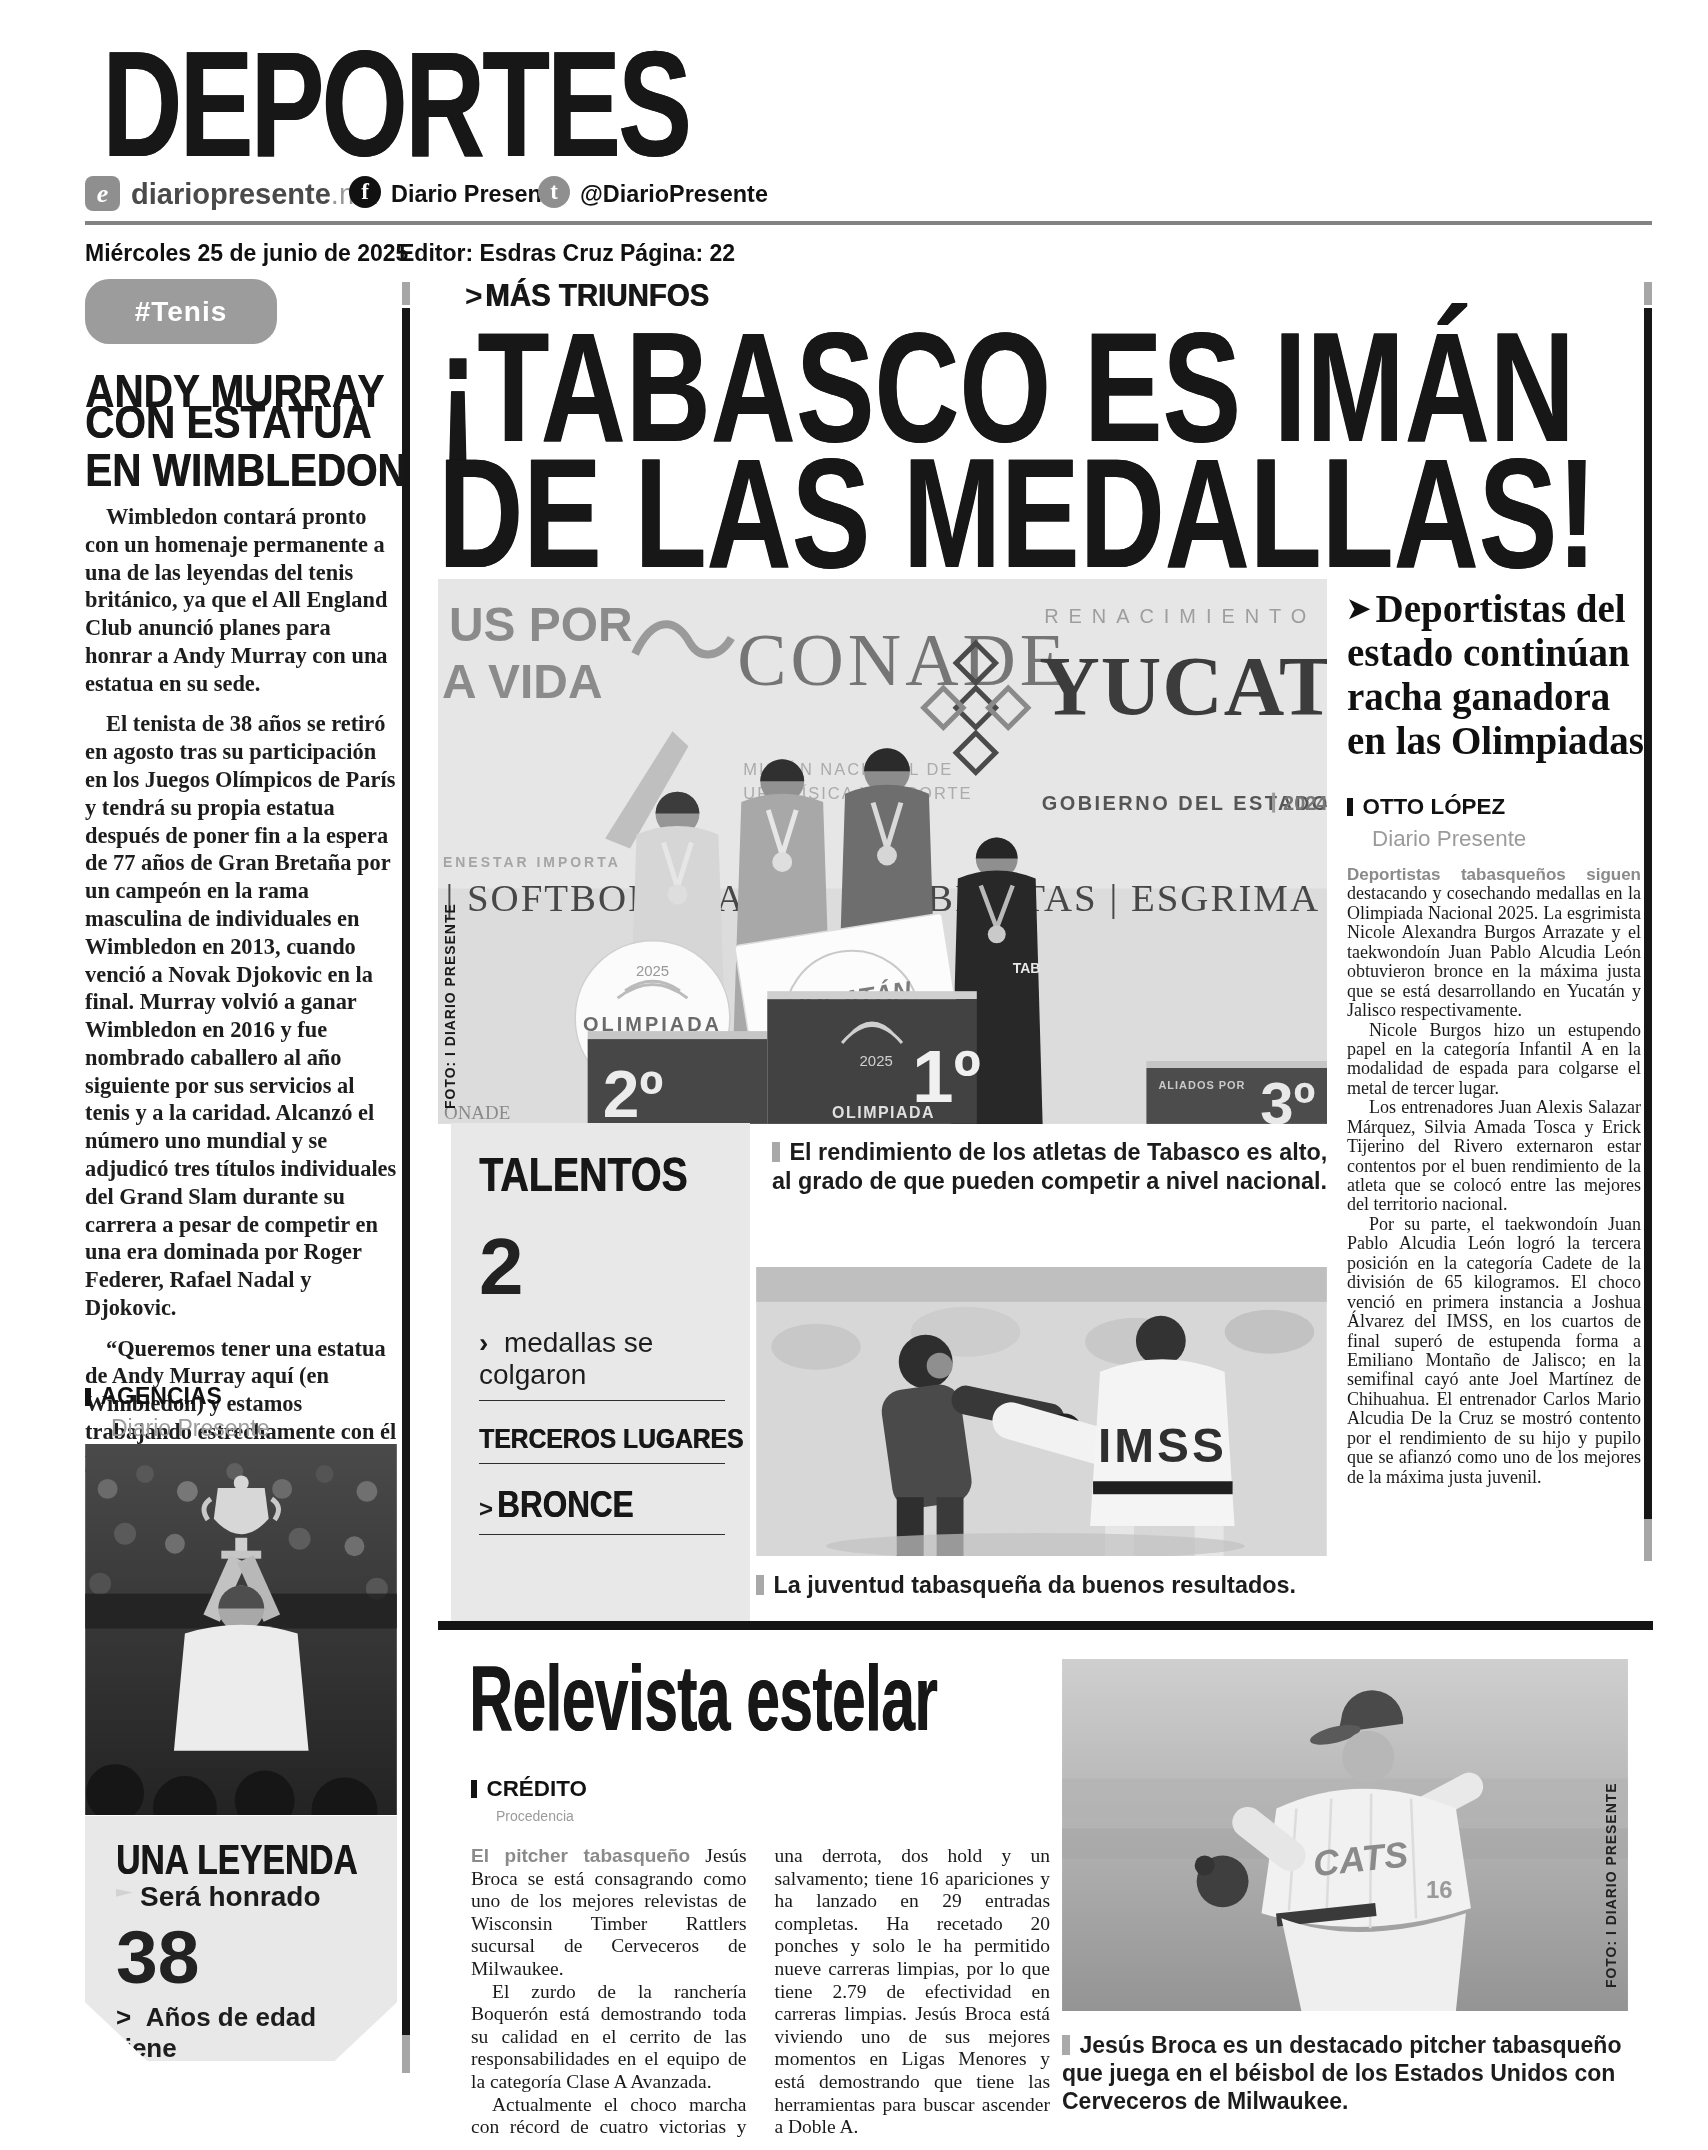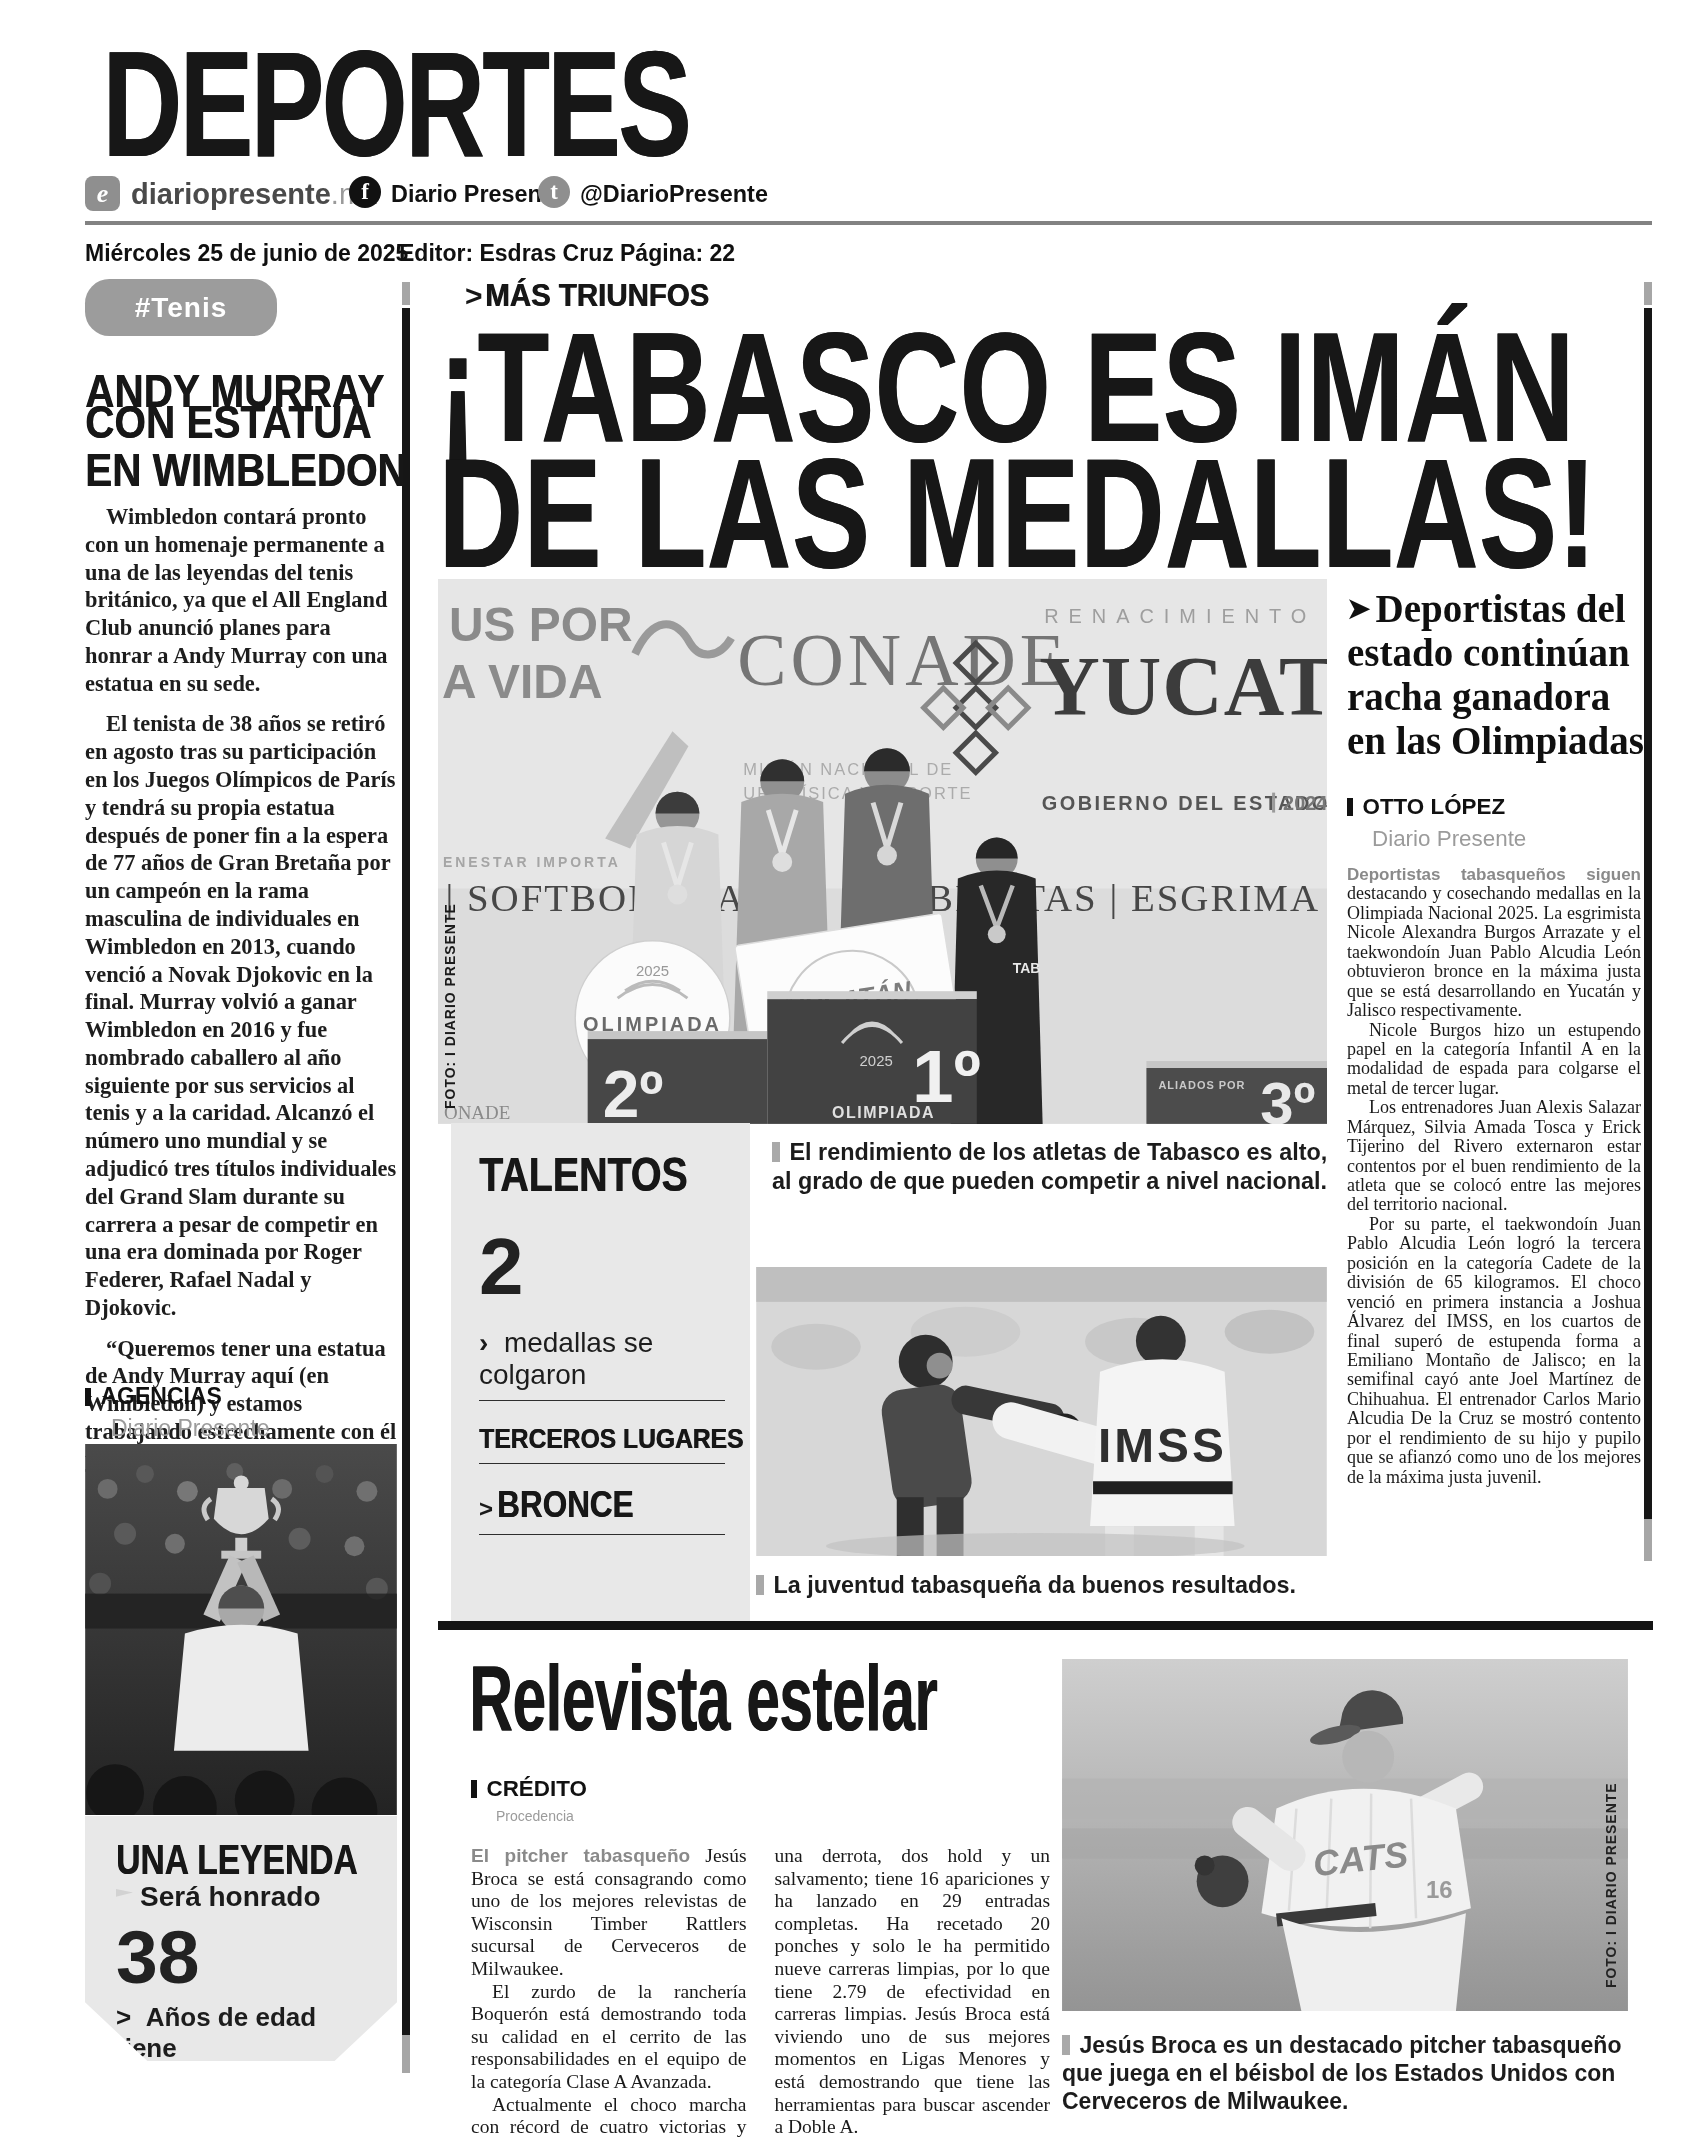--- a/index.html
+++ b/index.html
@@ -18,21 +18,21 @@
   .site-tld{color:#9a9a9a;font-weight:400;}
   .soc-icon{width:32px;height:32px;border-radius:50%;display:flex;align-items:center;justify-content:center;
             color:#fff;font-family:"Liberation Serif",serif;font-weight:700;font-size:23px;}
   .soc-label{font-size:23.4px;font-weight:700;color:#111;}
   .head-rule{left:85px;top:221px;width:1567px;height:3.5px;background:#828282;}
   .dateline{top:240px;font-size:23px;font-weight:700;color:#101010;}
   
   .vrule{width:8px;background:#161616;}
   .vrule-gray{width:8px;background:#a6a6a6;}
   
-  .tag-pill{left:85px;top:279px;width:192px;height:57px;border-radius:24.4px;background:#9c9c9c;
+  .tag-pill{left:85px;top:279px;width:192px;height:65px;border-radius:24.4px;background:#9c9c9c;
             display:flex;align-items:center;justify-content:center;}
   .tag-pill span{color:#fff;font-size:28px;font-weight:700;letter-spacing:1px;}
   .t-headline{left:85px;font-size:46px;line-height:1.0;}
   .t-body{left:85px;top:503px;width:313px;font-size:22.4px;line-height:1.24;font-weight:700;color:#1d1d1d;}
   .t-body p{margin:0 0 13px 0;text-indent:21px;}
   .byline-bar{display:inline-block;width:5.5px;height:18px;background:#111;margin-right:10px;vertical-align:-2px;}
   .byline{font-size:23px;font-weight:700;color:#111;}
   .byline-sub{font-size:23px;color:#9b9b9b;font-weight:400;}
   
   .graybox{background:#e8e8e8;}

